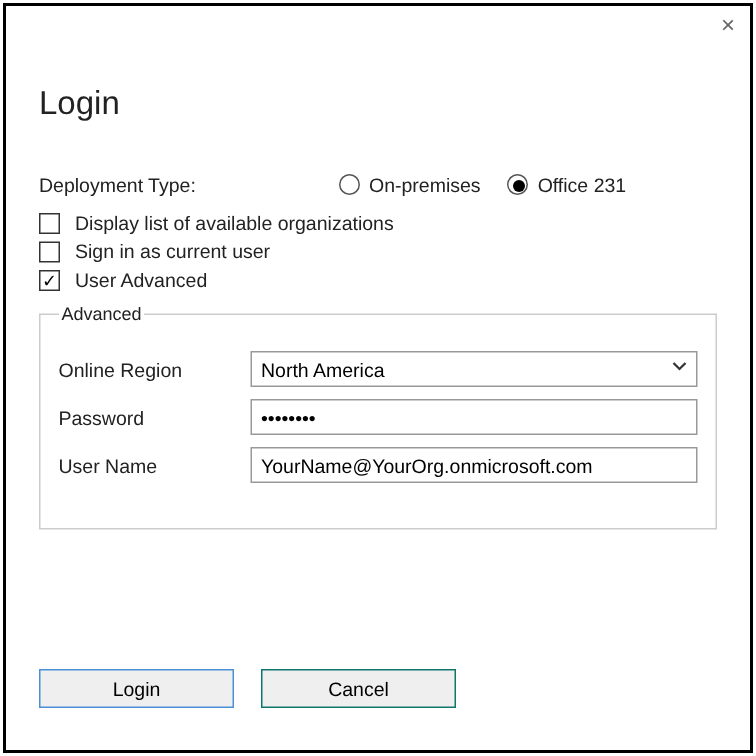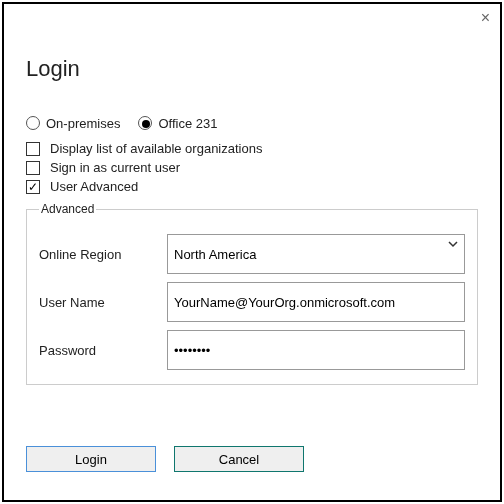--- a/index.html
+++ b/index.html
@@ -62,33 +62,33 @@
     margin-right:10px; display:inline-flex;
     align-items:center; justify-content:center;
     font-size:11px; line-height:1;
   }
   .check-box.checked::after {
     content:"✓"; color:#000; font-size:12px;
   }
   fieldset.advanced {
     border:1px solid #ccc;
     margin:8px 0 0 0;
-    padding:10px 12px 6px 12px;
+    padding:10px 12px 22px 12px;
   }
   fieldset.advanced legend {
     font-size:12px; padding:0 2px; color:#222;
   }
   .field-row {
     display:flex; align-items:center;
     margin:8px 0;
   }
   .field-row .flabel { width:128px; }
   .field-row .finput {
     flex:1;
-    height:40px;
+    height:24px;
     border:1px solid #999;
     padding:2px 6px;
     font-family:inherit; font-size:13px;
     background:#fff;
   }
   .select-wrap { position:relative; flex:1; }
   .select-wrap .finput { width:100%; padding-right:22px; }
   .select-wrap .chev {
     position:absolute; right:6px; top:4px;
     pointer-events:none;
@@ -110,20 +110,21 @@
 </style>
 </head>
 <body>
 
 <div class="window">
   <span class="close-x">×</span>
 
   <div class="title">Login</div>
 
   <div class="row-deploy">
+    <span class="label">Deployment Type:</span>
     <span class="radio" id="radio-onprem">
       <span class="dot"></span>
       <span>On-premises</span>
     </span>
     <span class="radio selected" id="radio-o365">
       <span class="dot"></span>
       <span>Office 231</span>
     </span>
   </div>
 
@@ -149,27 +150,27 @@
         <input class="finput" readonly="" value="North America" style="">
         <span class="chev">
           <svg viewBox="0 0 12 12">
               <polyline points="2,4 6,8 10,4" fill="none" stroke="#333" stroke-width="1.5"></polyline>
             </svg>
         </span>
       </span>
     </div>
 
     <div class="field-row">
-      <span class="flabel">User Name</span>
-      <input class="finput" value="YourName@YourOrg.onmicrosoft.com" style="">
+      <span class="flabel">Password</span>
+      <input class="finput" value="••••••••" style="">
     </div>
 
     <div class="field-row">
-      <span class="flabel">Password</span>
-      <input class="finput" value="••••••••" style="">
+      <span class="flabel">User Name</span>
+      <input class="finput" value="YourName@YourOrg.onmicrosoft.com" style="">
     </div>
   </fieldset>
 
   <div class="btn-row">
     <button class="btn primary">Login</button>
     <button class="btn">Cancel</button>
   </div>
 </div>
 
 </body></html>

